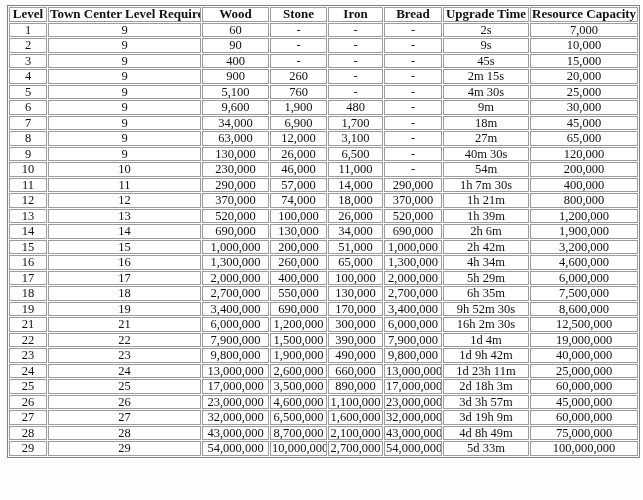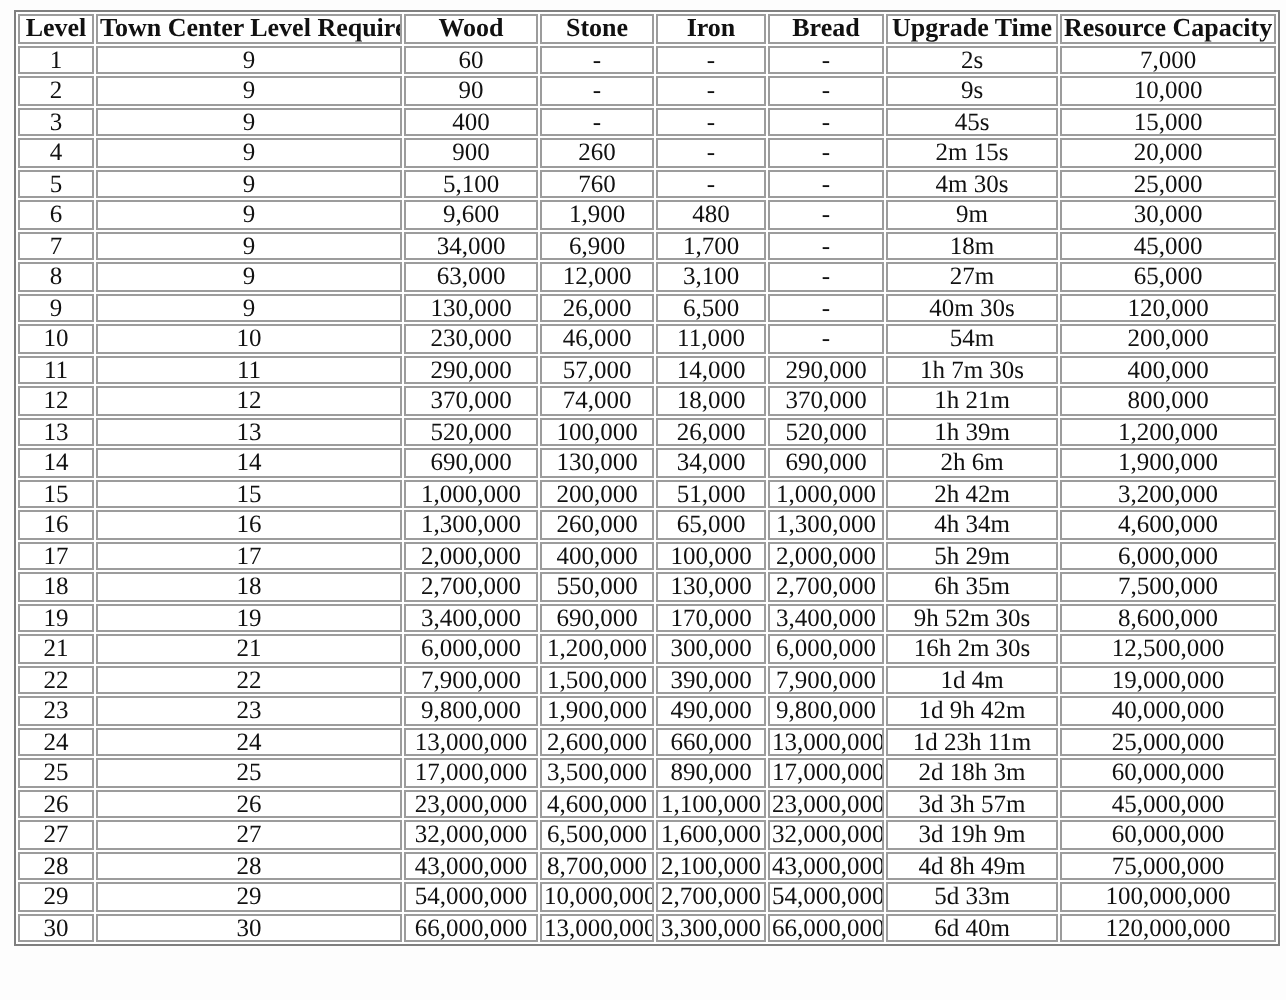--- a/index.html
+++ b/index.html
@@ -352,25 +352,15 @@
         <tr>
           <td>29</td>
           <td>29</td>
           <td>54,000,000</td>
           <td>10,000,000</td>
           <td>2,700,000</td>
           <td>54,000,000</td>
           <td>5d 33m</td>
           <td>100,000,000</td>
         </tr>
-        <tr>
-          <td>30</td>
-          <td>30</td>
-          <td>66,000,000</td>
-          <td>13,000,000</td>
-          <td>3,300,000</td>
-          <td>66,000,000</td>
-          <td>6d 40m</td>
-          <td>120,000,000</td>
-        </tr>
       </tbody>
   </table>
 </div>
 
 </body></html>

